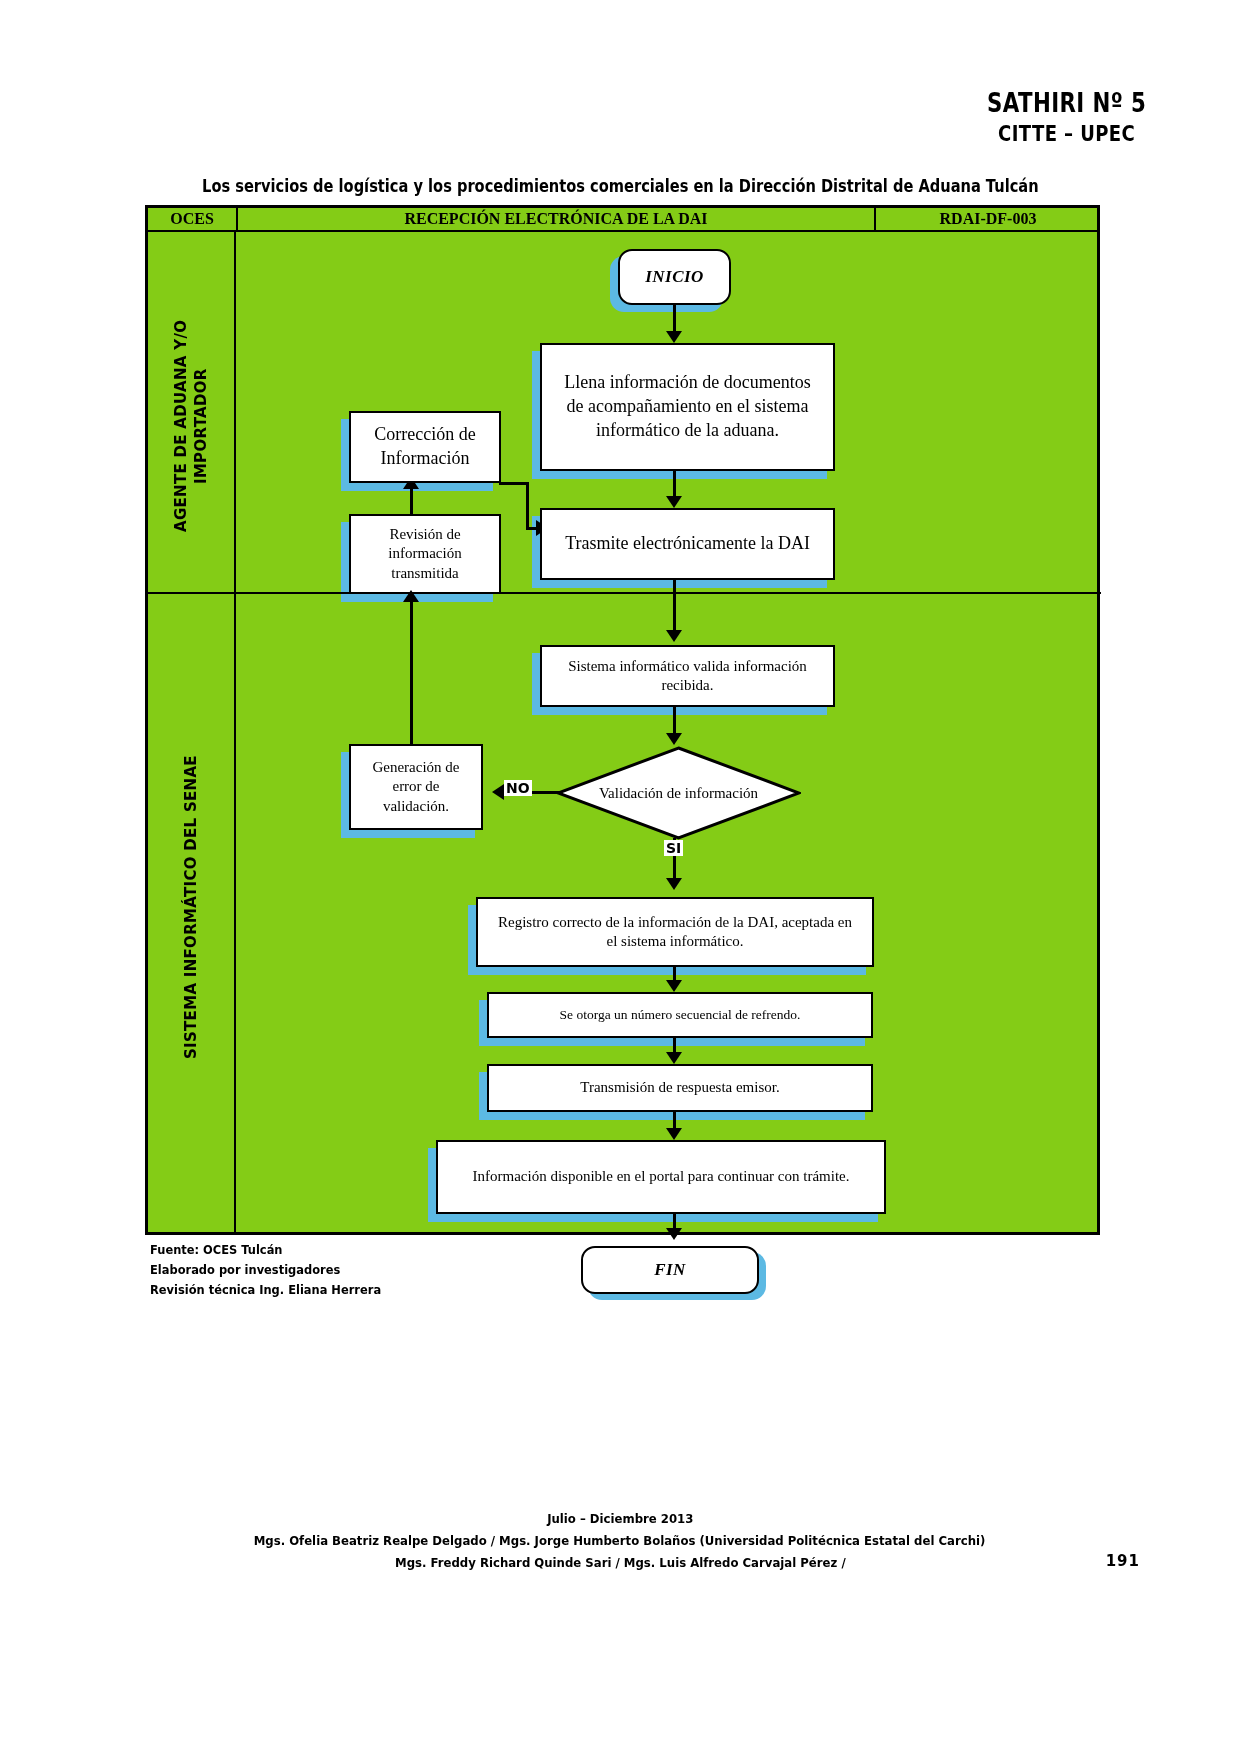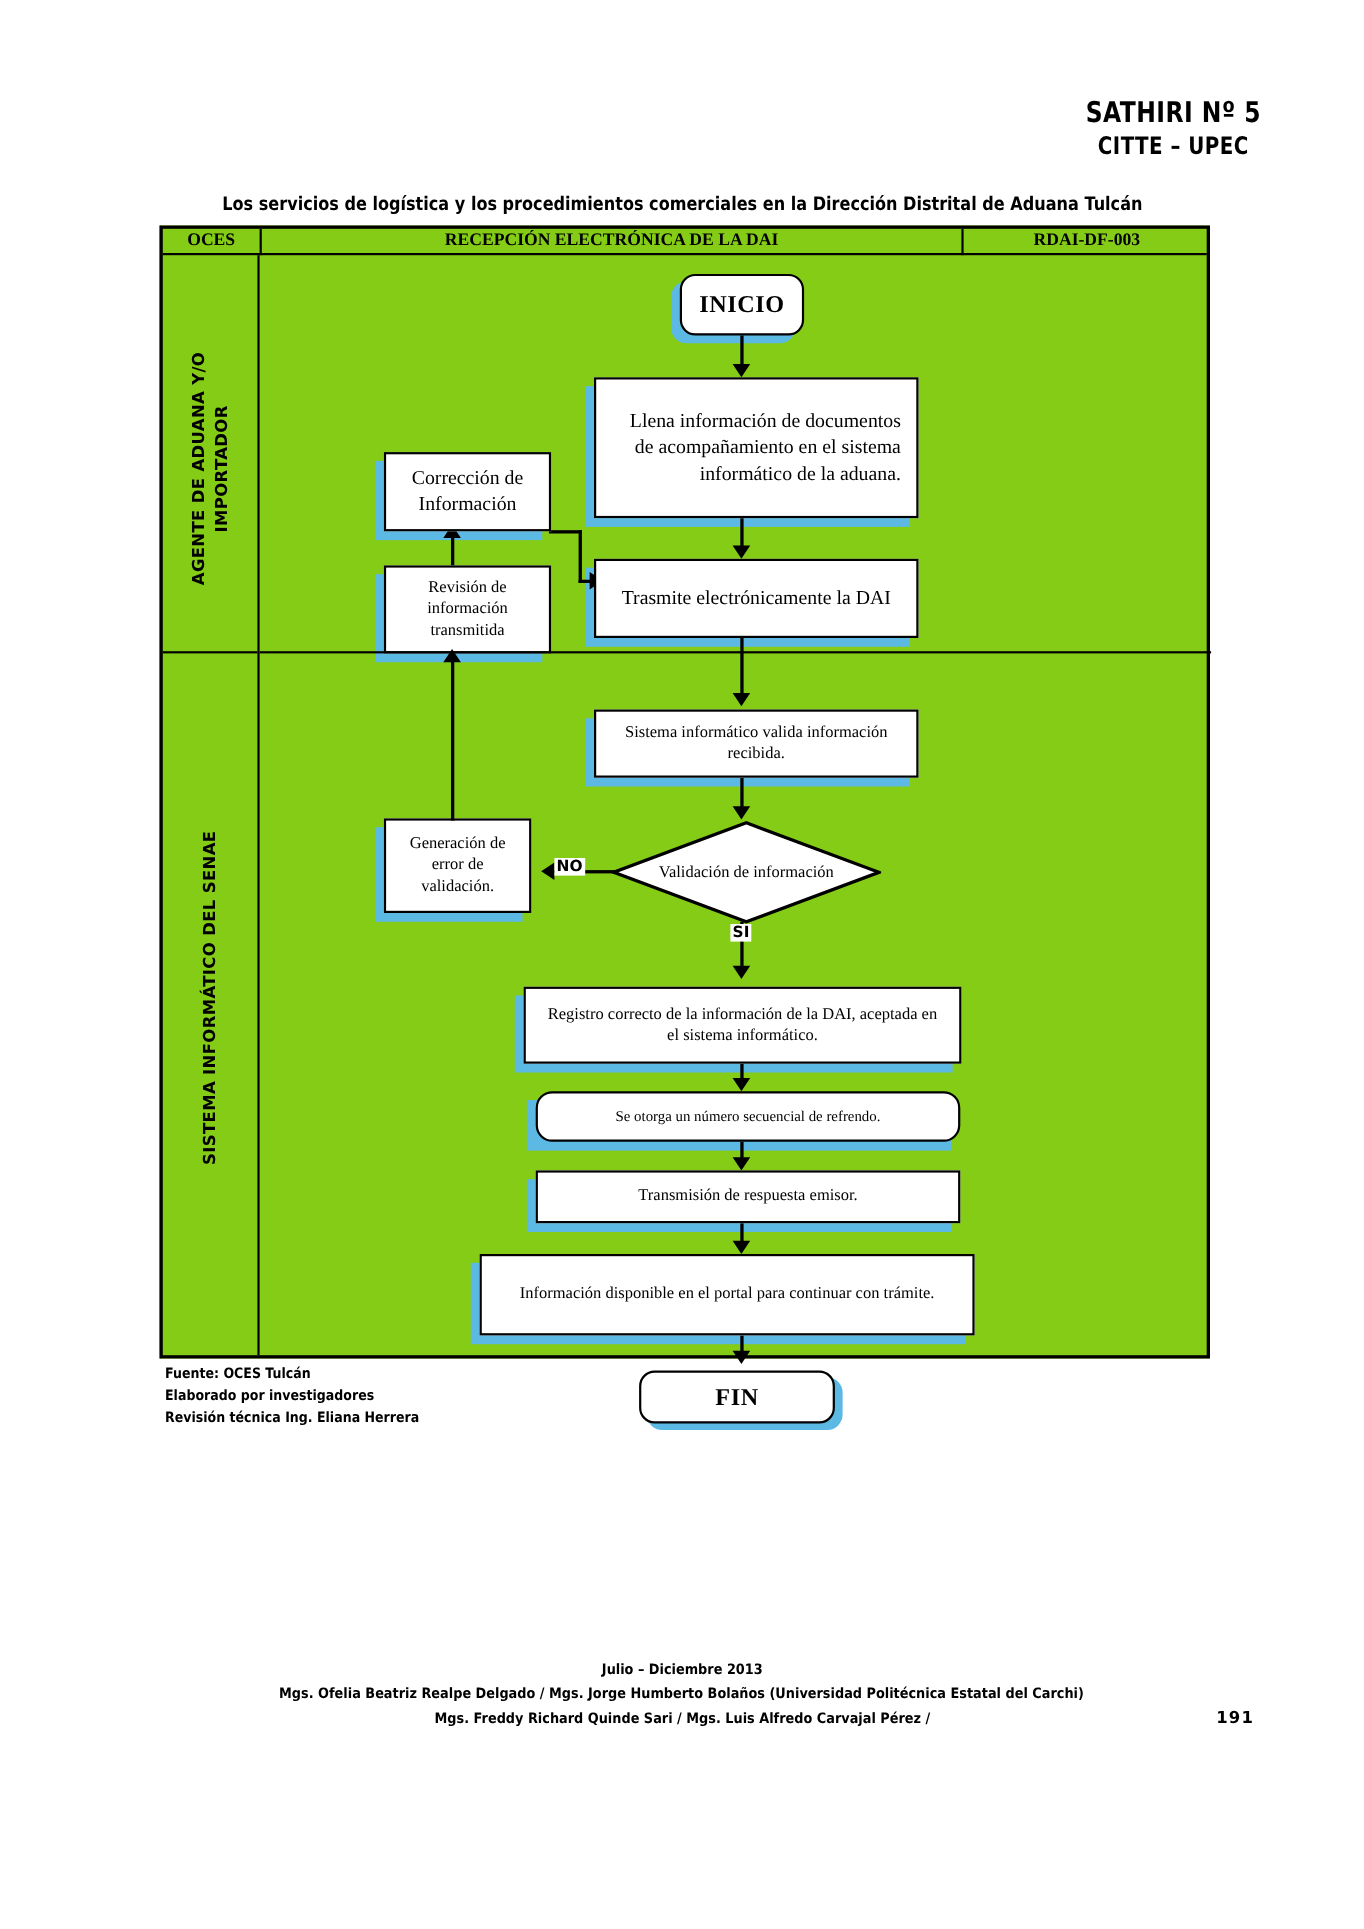--- a/index.html
+++ b/index.html
@@ -44,24 +44,24 @@
              text-align:center;line-height:1.35;white-space:pre-line;letter-spacing:0.3px;}
   .lanelabel.rot{transform:translateX(-50%) rotate(180deg);}
 
   .canvas{position:absolute;left:88px;top:24px;right:0;bottom:0;}
 
   
   .shp{position:absolute;box-sizing:border-box;background:#fff;border:2px solid #000;
        display:flex;align-items:center;justify-content:center;text-align:center;
        font-family:"Liberation Serif",serif;z-index:3;}
   .shadow{position:absolute;background:#5CB9E3;z-index:1;}
-  .term{border-radius:14px;font-weight:bold;font-size:22px;letter-spacing:.5px;}
+  .term{border-radius:14px;font-weight:bold;font-size:17px;letter-spacing:.5px;font-style:italic;}
   .proc{font-size:18px;line-height:1.32;}
   .small{font-size:15px;line-height:1.3;}
-  .tiny{font-size:13.5px;line-height:1.3;border-radius:15px;}
+  .tiny{font-size:13.5px;line-height:1.3;}
 
   
   .dia{position:absolute;z-index:3;}
   .dia .sh{position:absolute;inset:0;}
   .dia .txt{position:absolute;inset:0;display:flex;align-items:center;justify-content:center;
             text-align:center;font-family:"Liberation Serif",serif;font-size:15px;line-height:1.25;}
 
   
   .ln{position:absolute;background:#000;z-index:2;}
   .vln{width:3px;}
@@ -123,21 +123,21 @@
 
     <div class="canvas">
 
       <div class="shadow" style="left:374px;top:24px;width:113px;height:56px;border-radius:14px;"></div>
       <div class="shp term" style="left:382px;top:17px;width:113px;height:56px;">INICIO</div>
 
       <div class="ln vln" style="left:437px;top:73px;height:30px;"></div>
       <div class="arrowD" style="left:430px;top:99px;"></div>
 
       <div class="shadow" style="left:296px;top:119px;width:295px;height:128px;"></div>
-      <div class="shp proc" style="left:304px;top:111px;width:295px;height:128px;padding:6px 14px;text-align:right;">Llena información de documentos de acompañamiento en el sistema informático de la aduana.</div>
+      <div class="shp proc" style="left:304px;top:111px;width:295px;height:128px;padding:6px 14px;">Llena información de documentos de acompañamiento en el sistema informático de la aduana.</div>
 
       <div class="ln vln" style="left:437px;top:239px;height:30px;"></div>
       <div class="arrowD" style="left:430px;top:264px;"></div>
 
       <div class="shadow" style="left:105px;top:187px;width:152px;height:72px;"></div>
       <div class="shp proc" style="left:113px;top:179px;width:152px;height:72px;padding:4px 8px;">Corrección   de Información</div>
 
       <div class="shadow" style="left:296px;top:284px;width:295px;height:72px;"></div>
       <div class="shp proc" style="left:304px;top:276px;width:295px;height:72px;padding:4px 14px;">Trasmite electrónicamente la DAI</div>
 

